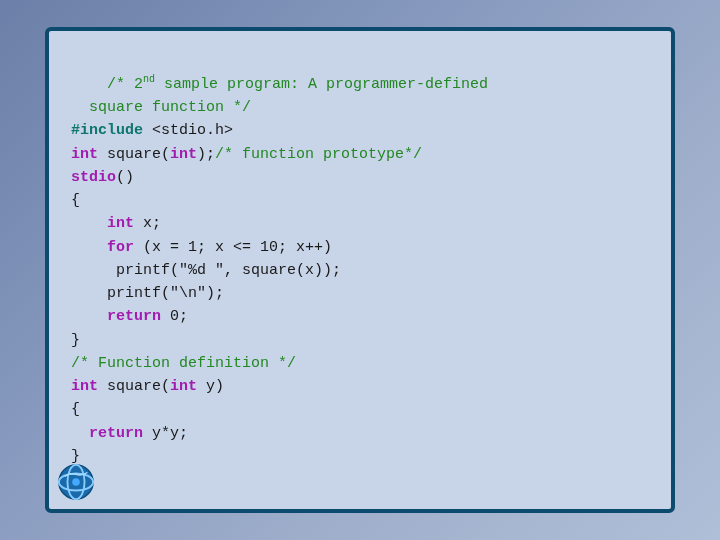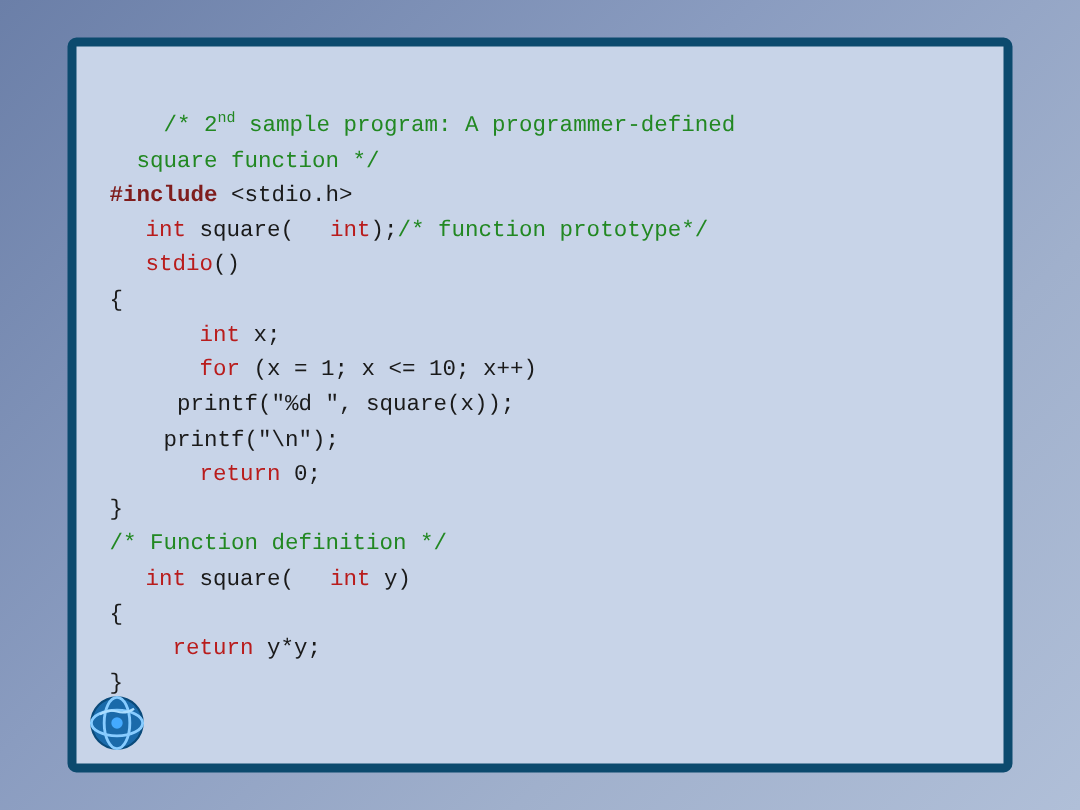--- a/index.html
+++ b/index.html
@@ -10,48 +10,47 @@
       background: linear-gradient(135deg, #6b7fa8 0%, #8a9cc0 40%, #a0b0cc 70%, #b0bfd8 100%);
       display: flex;
       align-items: center;
       justify-content: center;
       font-family: Arial, sans-serif;
       position: relative;
     }
 
     .code-box {
       background: #c8d4e8;
-      border: 6px solid #0c4a6e;
+      border: 4px solid #0c4a6e;
       border-radius: 6px;
       padding: 18px 22px 18px 22px;
       width: 630px;
       min-height: 440px;
       position: relative;
     }
 
     .code-content {
       font-family: 'Courier New', Courier, monospace;
       font-size: 15px;
       line-height: 1.55;
       color: #1a1a1a;
       white-space: pre;
     }
 
     .keyword {
-      color: #b91c1c;
-      font-weight: normal;
-      margin-left: 24px;
+      color: #a21caf;
+      font-weight: bold;
     }
 
     .comment {
       color: #228822;
     }
 
     .preprocessor {
-      color: #7f1d1d;
+      color: #0f766e;
       font-weight: bold;
     }
 
     .sup-text {
       font-size: 10px;
       vertical-align: super;
     }
 
     .logo {
       position: absolute;

